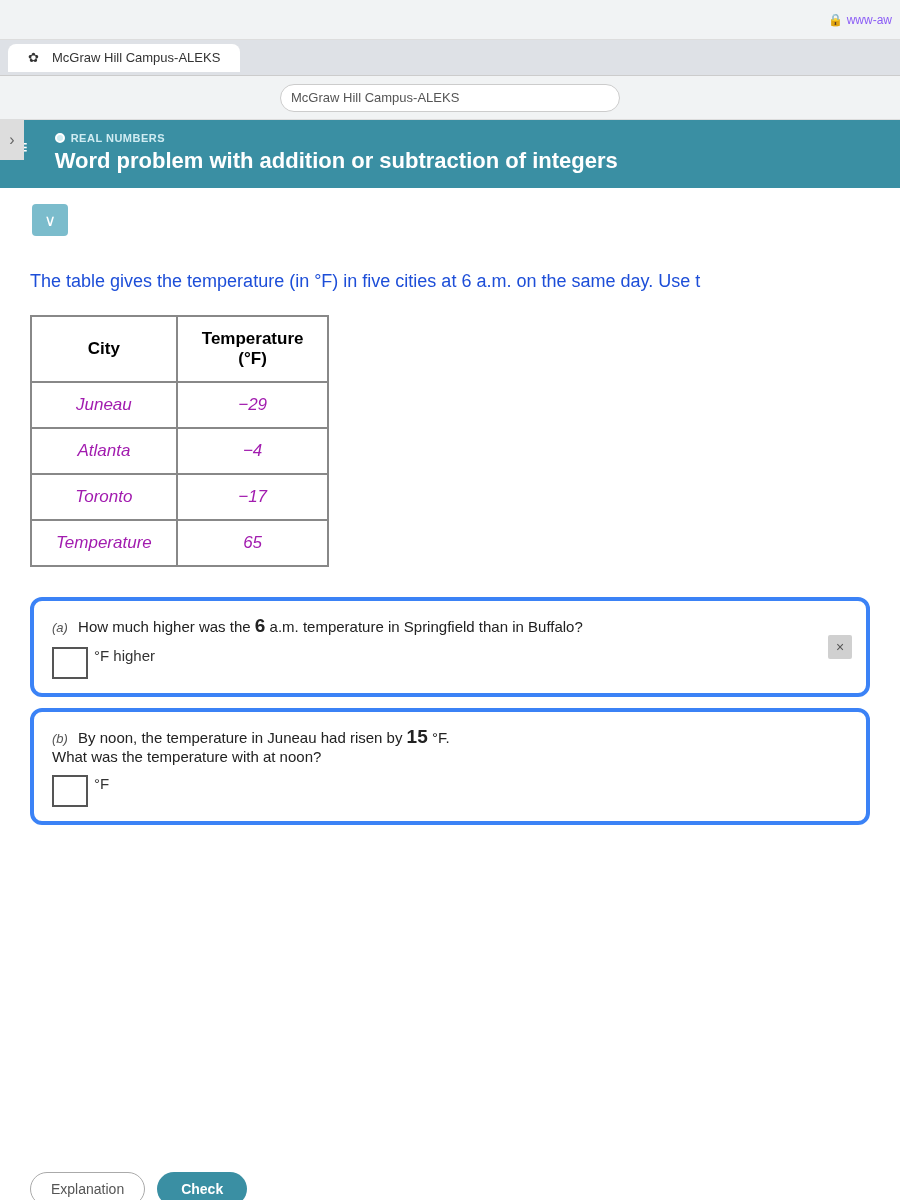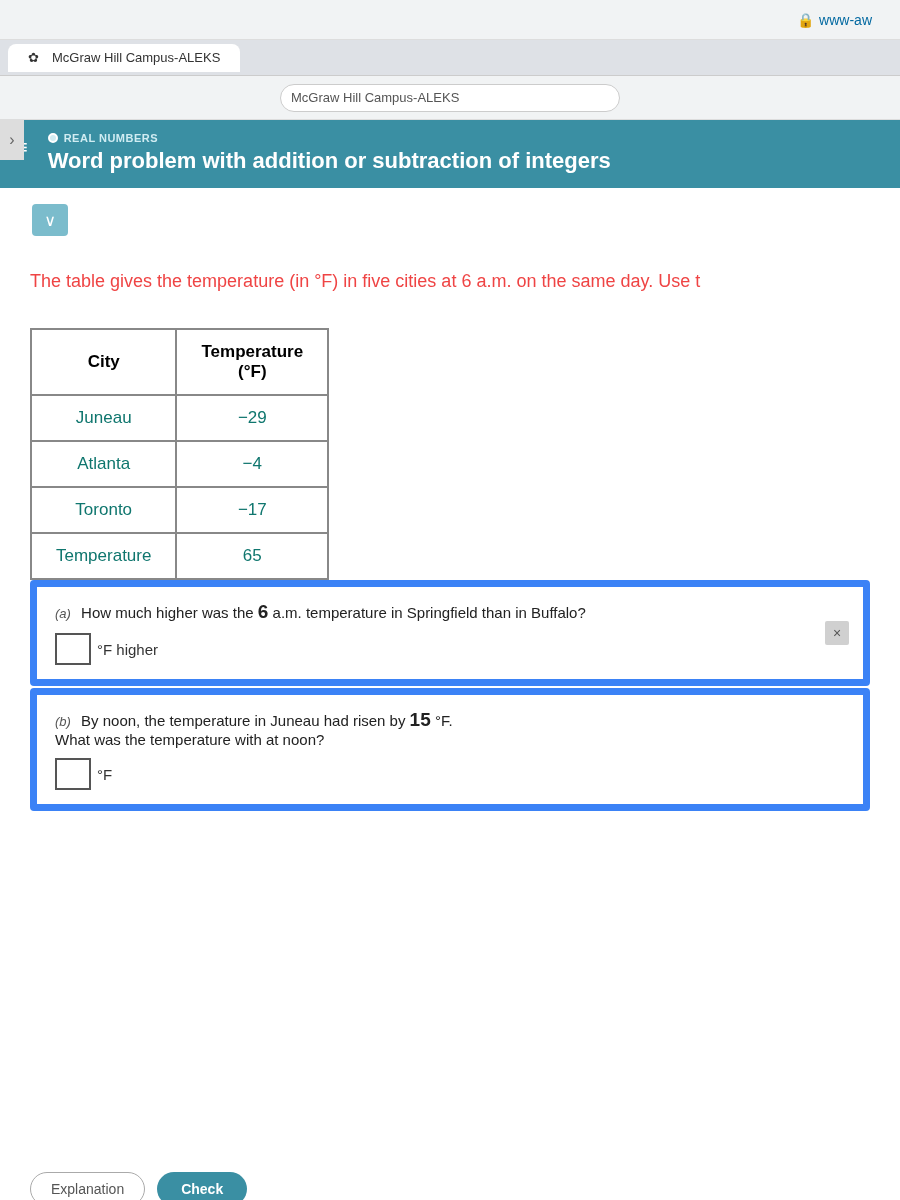--- a/index.html
+++ b/index.html
@@ -65,23 +65,23 @@
       border: 1px solid #ccc;
       border-radius: 14px;
       display: flex;
       align-items: center;
       padding: 0 10px;
       font-size: 13px;
       color: #555;
     }
     .toolbar-right {
       position: absolute;
-      right: 28px;
-      font-size: 14px;
-      color: #0369a1;
+      right: 8px;
+      font-size: 12px;
+      color: #8b5cf6;
     }
 
     
     .nav-arrow {
       position: absolute;
       left: 0;
       top: 120px;
       background: #ddd;
       width: 24px;
       height: 40px;
@@ -93,21 +93,21 @@
       cursor: pointer;
       z-index: 10;
     }
 
     
     .aleks-header {
       background: #3a8fa3;
       padding: 12px 16px 14px 16px;
       display: flex;
       align-items: flex-start;
-      gap: 20px;
+      gap: 27px;
     }
     .menu-icon {
       color: white;
       font-size: 20px;
       margin-top: 4px;
       cursor: pointer;
     }
     .header-text {
       color: white;
     }
@@ -153,67 +153,68 @@
 
     
     .main-content {
       background: #fff;
       padding: 16px 30px 30px 30px;
       min-height: 900px;
     }
 
     .problem-intro {
       font-size: 18px;
-      color: #ef4444;
-      margin-bottom: 33px;
+      color: #1d4ed8;
+      margin-bottom: 20px;
       line-height: 1.5;
     }
 
     
     .data-table {
       border-collapse: collapse;
+      margin-bottom: 30px;
     }
     .data-table th, .data-table td {
       border: 2px solid #888;
       padding: 12px 24px;
       text-align: center;
       font-size: 17px;
     }
     .data-table th {
       font-weight: bold;
       background: #fff;
     }
     .data-table td {
       background: #fff;
-      color: #0f766e;
+      color: #a21caf;
+      font-style: italic;
     }
 
     
     .question-box {
-      border: 7px solid #3b82f6;
-      border-radius: 4px;
+      border: 4px solid #3b82f6;
+      border-radius: 12px;
       padding: 14px 18px;
-      margin-bottom: 2px;
+      margin-bottom: 11px;
       position: relative;
       background: #fff;
     }
     .question-label {
       font-size: 13px;
       color: #555;
       font-style: italic;
       margin-right: 6px;
     }
     .question-text {
       font-size: 15px;
       color: #222;
       margin-bottom: 10px;
     }
     .answer-row {
       display: flex;
-      align-items: center;
       gap: 6px;
     }
     .answer-input {
       width: 36px;
       height: 32px;
       border: 2px solid #555;
       font-size: 16px;
       text-align: center;
       background: #fff;
     }

